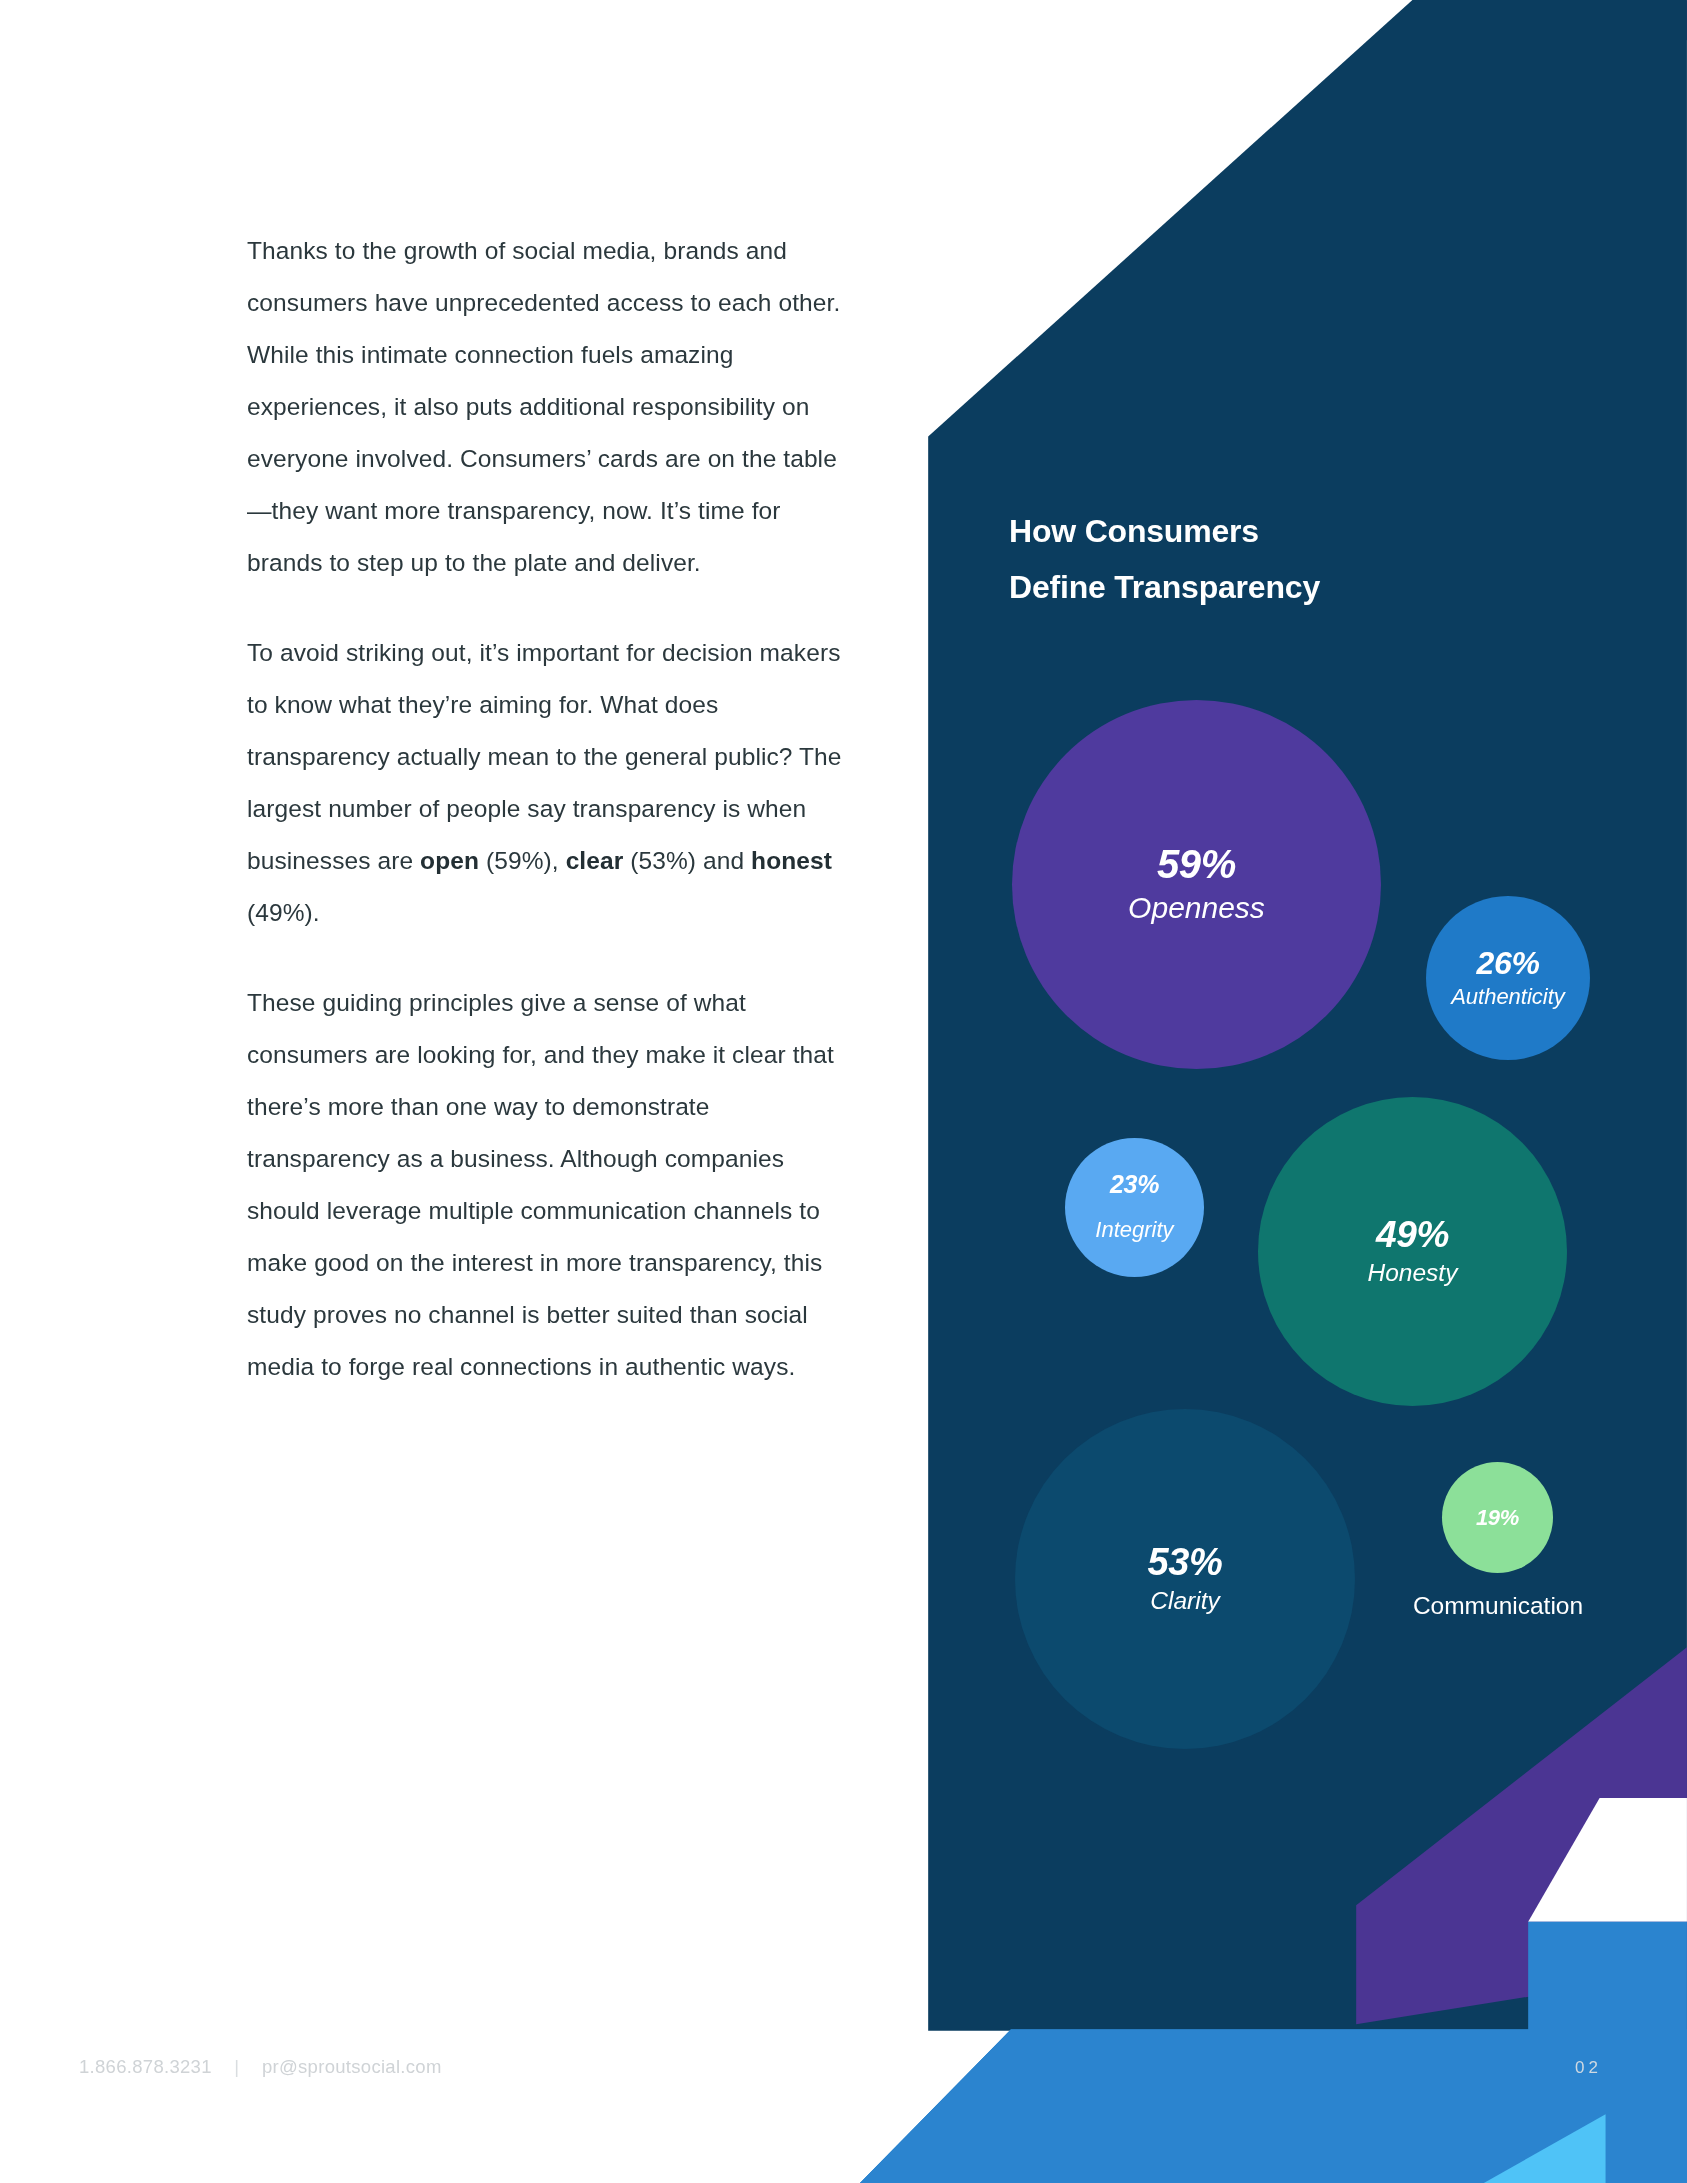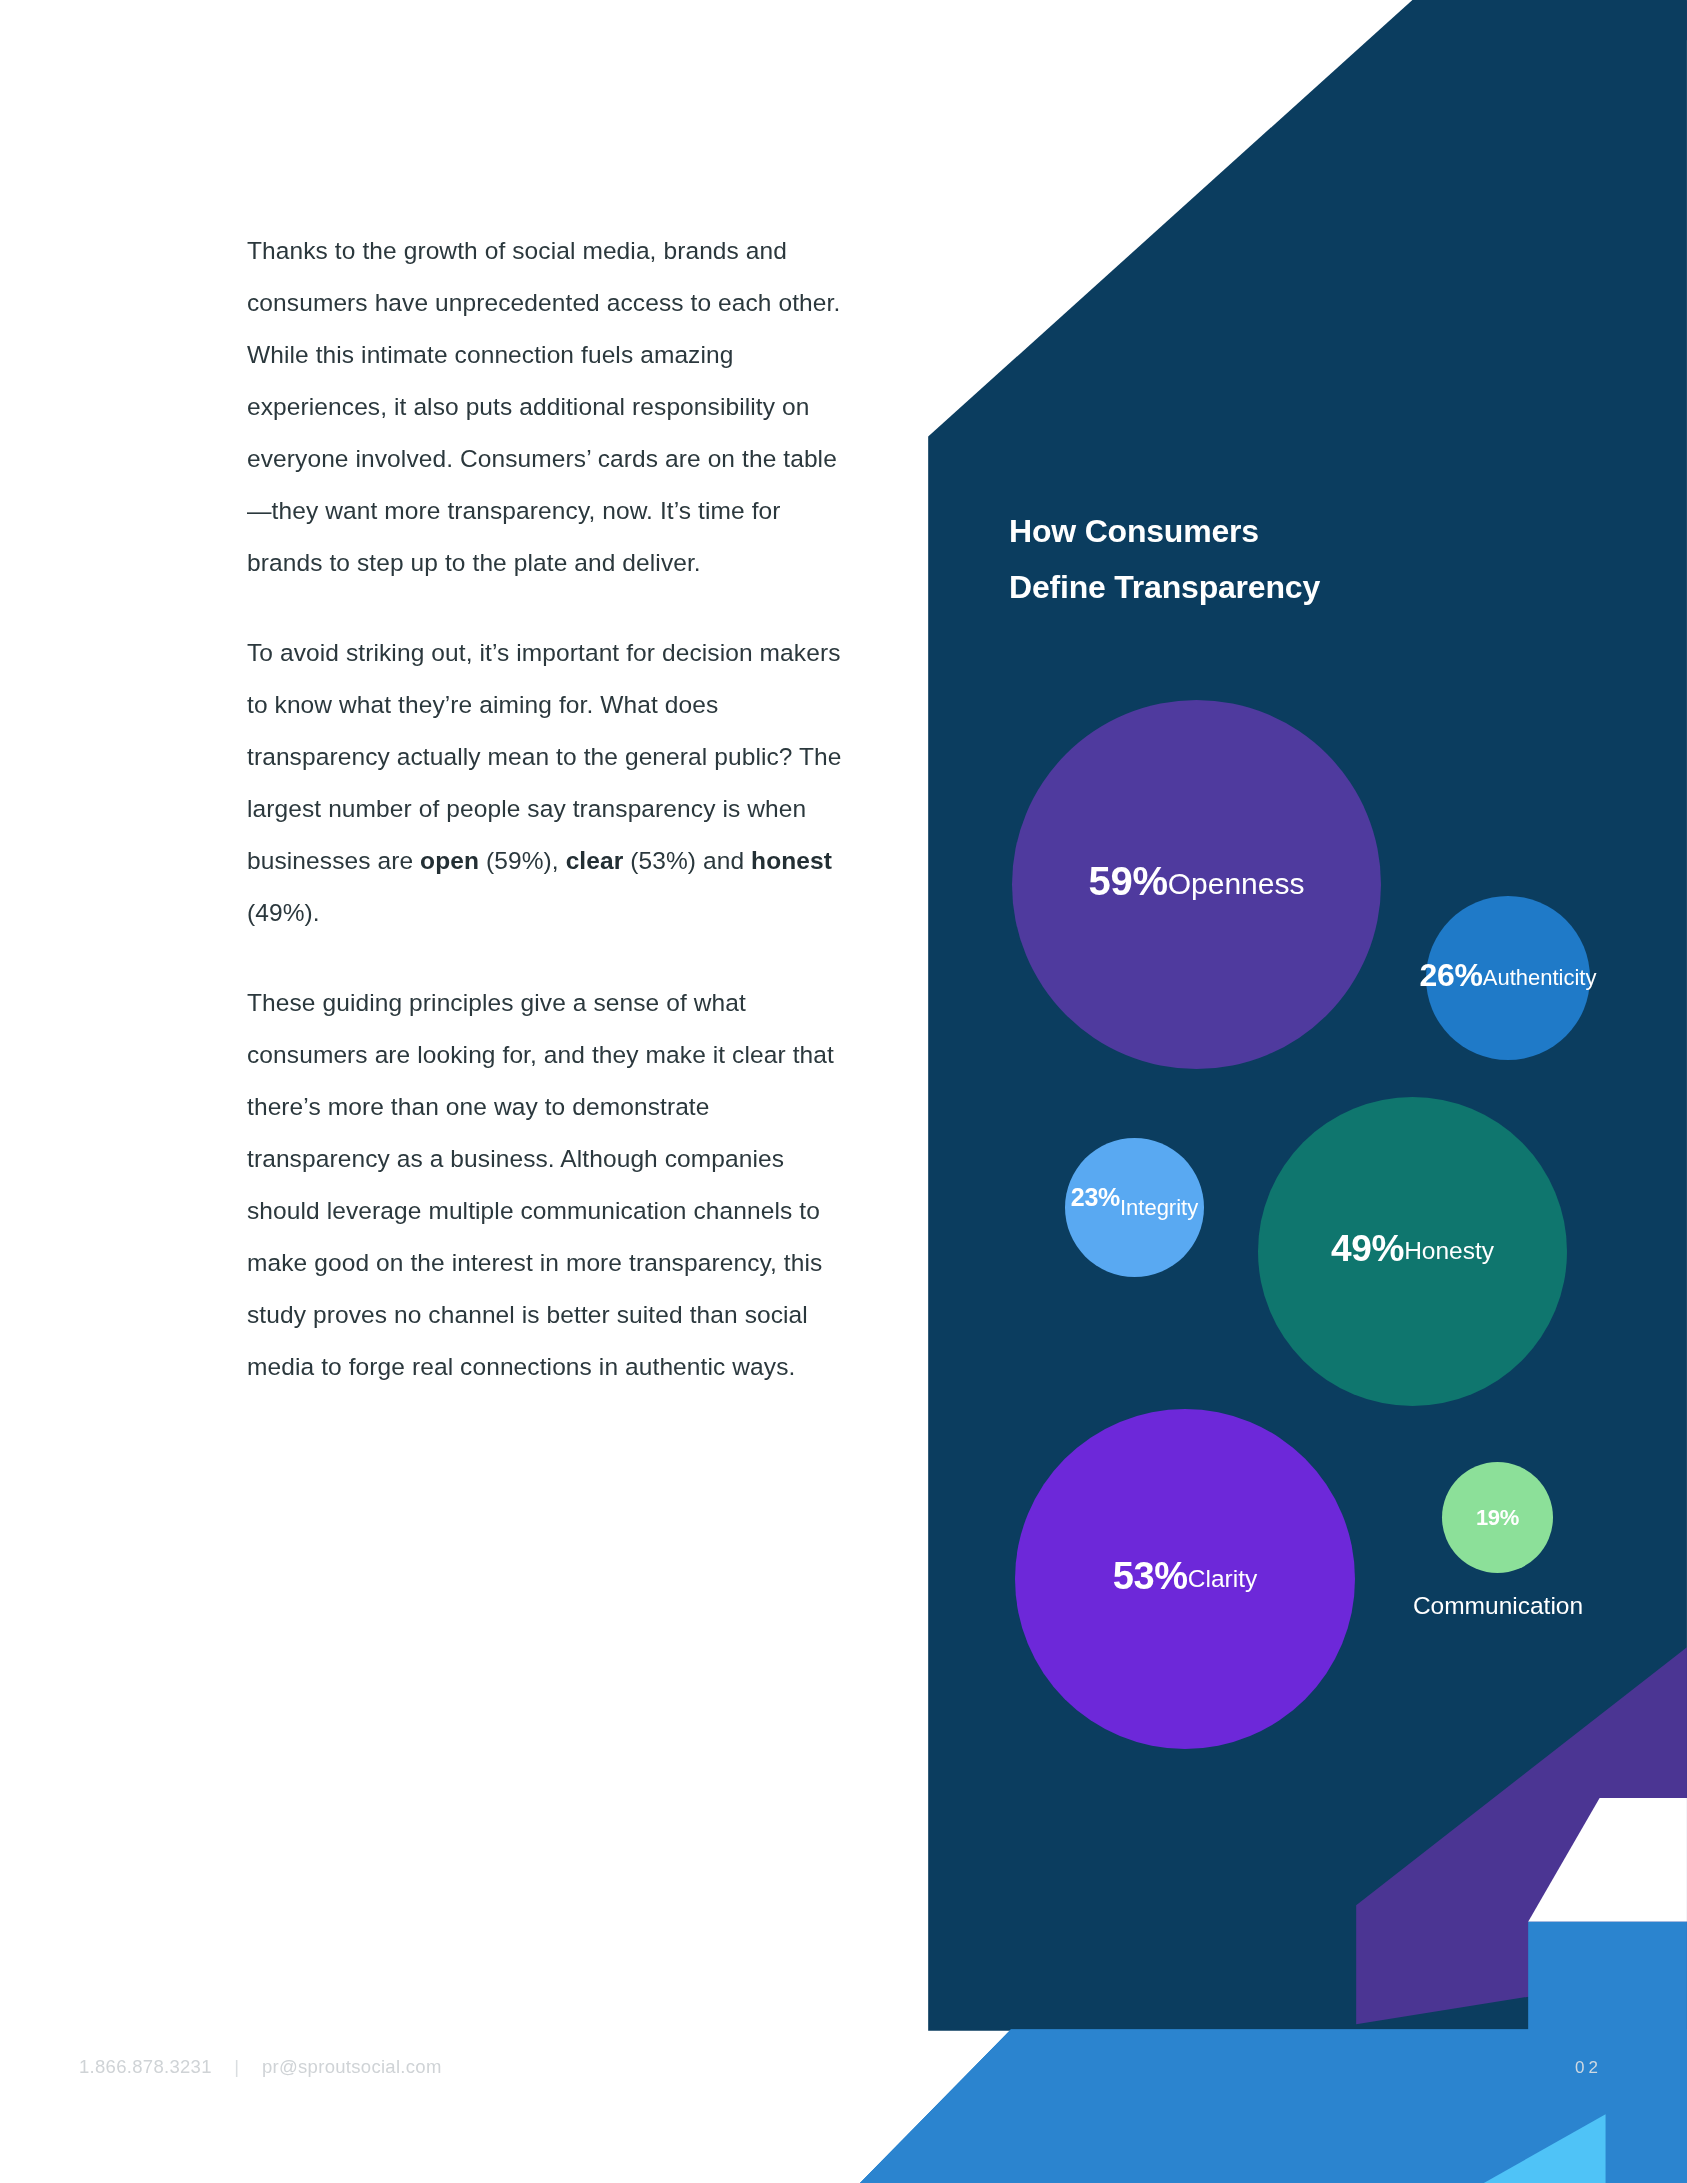--- a/index.html
+++ b/index.html
@@ -39,25 +39,26 @@
     font-size:32px;
     font-weight:700;
     line-height:56px;
     letter-spacing:-0.2px;
   }
 
   .bubble{
     position:absolute;
     border-radius:50%;
     display:flex;
-    flex-direction:row;
+    flex-direction:column;
     align-items:center;
     justify-content:center;
     color:#ffffff;
     text-align:right;
+    font-style:italic;
   }
   .bubble .pct{
     font-weight:700;
     line-height:1;
     letter-spacing:-0.3px;
   }
   .bubble .lbl{
     font-weight:400;
     line-height:1.15;
     white-space:nowrap;
@@ -167,21 +168,21 @@
 <div class="bubble" id="b-integrity" style="background: rgb(89, 169, 242);">
   <span class="pct">23%</span>
   <span class="lbl">Integrity</span>
 </div>
 
 <div class="bubble" id="b-honesty" style="background: #0f766e;">
   <span class="pct">49%</span>
   <span class="lbl">Honesty</span>
 </div>
 
-<div class="bubble" id="b-clarity" style="background: #6d28d9;">
+<div class="bubble" id="b-clarity" style="background: #0c4a6e;">
   <span class="pct">53%</span>
   <span class="lbl">Clarity</span>
 </div>
 
 <div class="bubble" id="b-communication" style="background: rgb(140, 224, 153);">
   <span class="pct">19%</span>
 </div>
 <div class="outside-label">Communication</div>
 
 <div class="footer">

